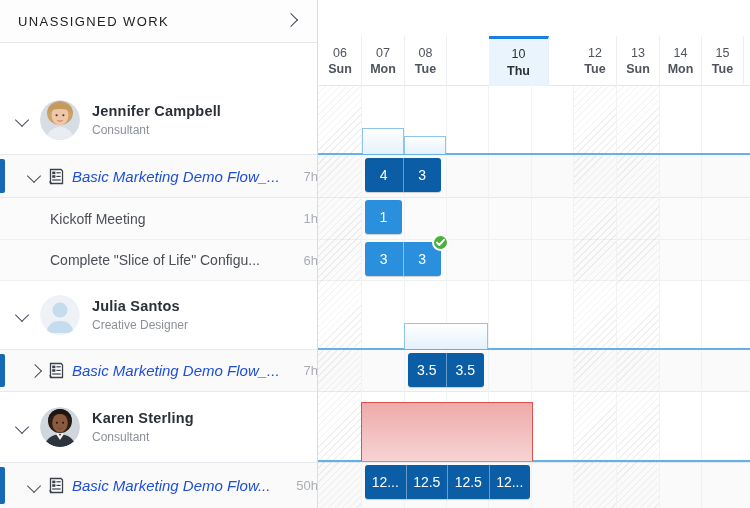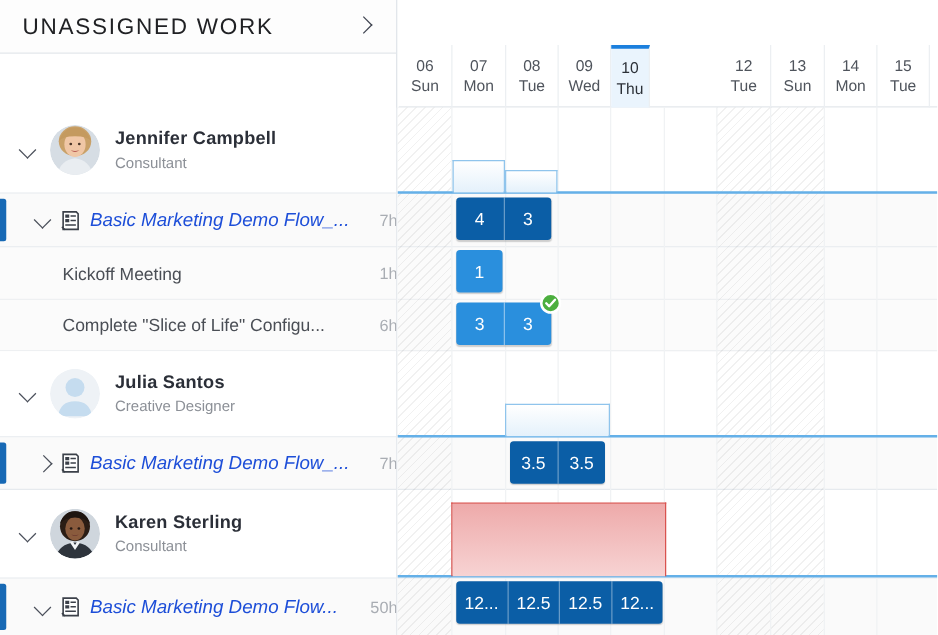--- a/index.html
+++ b/index.html
@@ -12,21 +12,21 @@
   }
   #app { position: relative; width: 750px; height: 508px; display: flex; }
 
   
   #left { width: 318px; height: 508px; position: relative; background: #fff;
           border-right: 1px solid #d8dde3; flex: none; overflow: hidden; }
 
   .grp-head { height: 43px; display: flex; align-items: center;
               padding: 0 14px 0 18px; border-bottom: 1px solid #e3e7ec;
               background: #fdfdfd; }
-  .grp-head .title { font-size: 18px; letter-spacing: 1.4px; font-weight: 400;
+  .grp-head .title { font-size: 13px; letter-spacing: 1.4px; font-weight: 400;
                      color: #202124; flex: 1; }
   .chev-right { width: 22px; height: 22px; position: relative; cursor: pointer; }
   .chev-right::before { content: ""; position: absolute; left: 5px; top: 5px;
       width: 9px; height: 9px; border-right: 1.8px solid #3f4450;
       border-top: 1.8px solid #3f4450; transform: rotate(45deg); }
 
   .filter-wrap { position: relative; width: 26px; height: 26px; cursor: pointer; }
   .filter-dot { position: absolute; right: -1px; top: 0px; width: 8px; height: 8px;
                 border-radius: 50%; background: #1b7fdd; }
 
@@ -72,21 +72,21 @@
         padding-left: 12px; font-size: 12.5px; font-weight: 700; color: #3b4048;
         letter-spacing: .3px; border-right: 1px solid #e3e7ec; }
 
   #dayrow { position: absolute; left: 1px; top: 36px; height: 50px; width: 432px;
             border-bottom: 1px solid #e3e7ec; }
   .day { position: absolute; top: 0; height: 50px; display: flex;
          flex-direction: column; align-items: center; justify-content: center;
          font-size: 12.5px; color: #4f545c; border-right: 1px solid #eceff2;
          line-height: 1.3; }
   .day .dn { font-weight: 400; }
-  .day .dw { font-weight: 400; }
+  .day .dw { font-weight: 700; }
   .day.today { background: #eaf4fd; border-top: 3px solid #1b7fdd; }
   .day.today .dn, .day.today .dw { color: #2c3138; }
 
   #grid { position: absolute; left: 0; top: 86px; width: 432px; bottom: 0; }
   .colline { position: absolute; top: 0; bottom: 0; width: 1px; background: #f0f2f4; }
   .hatch { position: absolute; top: 0; bottom: 0;
     background-image: repeating-linear-gradient(135deg,
         rgba(0,0,0,0.055) 0px, rgba(0,0,0,0.055) 1px,
         rgba(0,0,0,0) 1px, rgba(0,0,0,0) 5px); }
 
@@ -276,25 +276,21 @@
         <span class="dw">Sun</span>
         </div>
       <div class="day" style="left:43px;width:43px;">
         <span class="dn">07</span>
         <span class="dw">Mon</span>
         </div>
       <div class="day" style="left:86px;width:42px;">
         <span class="dn">08</span>
         <span class="dw">Tue</span>
         </div>
-      <div class="day" style="left:128px;width:42px;">
-        <span class="dn">09</span>
-        <span class="dw">Wed</span>
-        </div>
-      <div class="day today" style="left:170px;width:31px;">
+      <div class="day today" style="left:170px;width:60px;">
         <span class="dn">10</span>
         <span class="dw">Thu</span>
         </div>
       <div class="day" style="left:255px;width:43px;">
         <span class="dn">12</span>
         <span class="dw">Tue</span>
         </div>
       <div class="day" style="left:298px;width:43px;">
         <span class="dn">13</span>
         <span class="dw">Sun</span>

